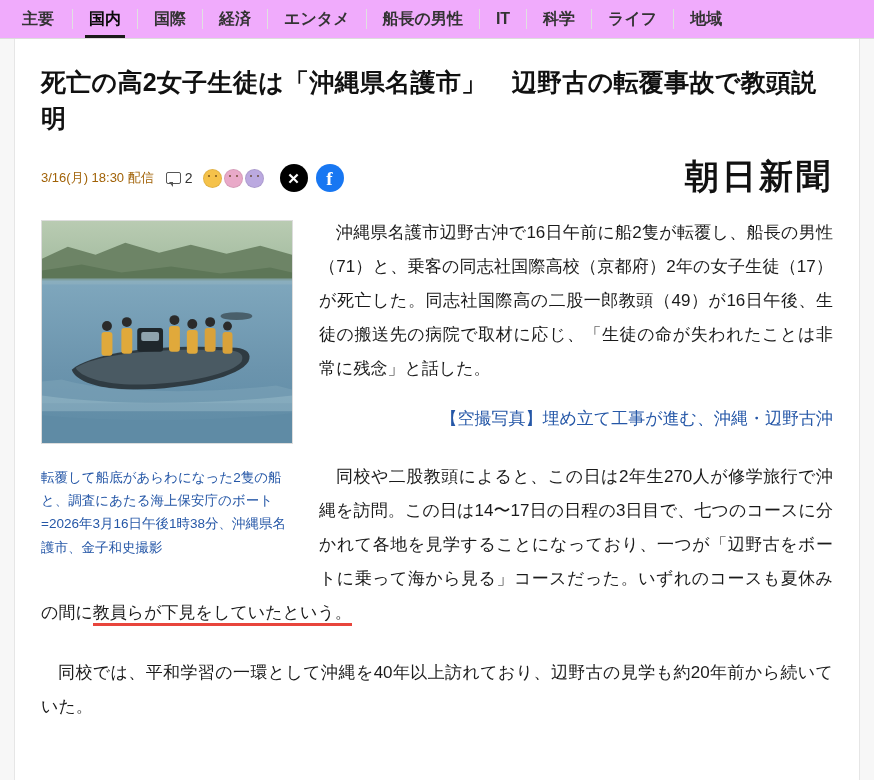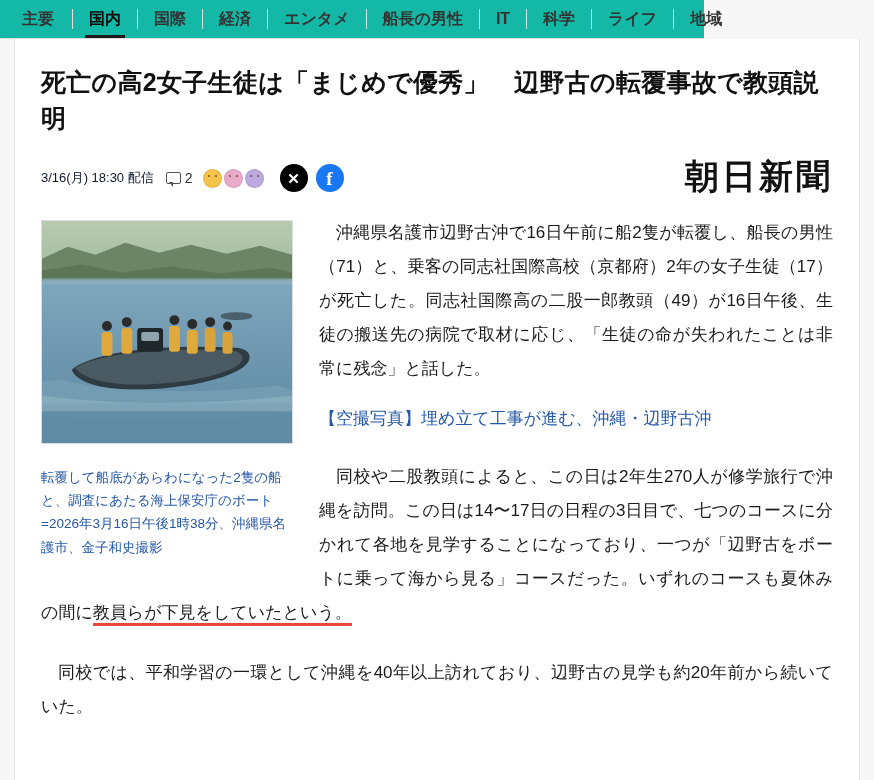--- a/index.html
+++ b/index.html
@@ -20,23 +20,23 @@
     height: 780px;
     background: #f7f7f7;
     overflow: hidden;
   }
 
   
   .navbar {
     position: absolute;
     top: 0;
     left: 0;
-    width: 704px;
+    width: 874px;
     height: 39px;
-    background: #14b8a6;
+    background: #f0abfc;
     border-bottom: 1px solid #dcdcdc;
     display: flex;
     align-items: stretch;
     box-sizing: border-box;
   }
   .nav-item {
     position: relative;
     display: flex;
     align-items: center;
     justify-content: center;
@@ -94,21 +94,21 @@
   
   .meta-row {
     display: flex;
     align-items: center;
     margin-top: 22px;
     height: 40px;
     position: relative;
   }
   .meta-date {
     font-size: 13px;
-    color: #0f172a;
+    color: #a16207;
     margin-right: 12px;
   }
   .comment-box {
     display: flex;
     align-items: center;
     color: #333333;
     font-size: 14px;
     margin-right: 10px;
     cursor: pointer;
   }
@@ -216,20 +216,21 @@
     text-align: justify;
   }
   .link-line {
     color: #2557a7;
     text-decoration: none;
     display: block;
     margin: 16px 0 6px 0;
     font-size: 17px;
     line-height: 2.0;
     cursor: pointer;
+    text-align: right;
   }
   .para2 { margin-top: 24px; }
   .underline-red {
     border-bottom: 3px solid #e8453c;
     padding-bottom: 1px;
   }
   .para3 { margin-top: 26px; }
 </style>
 </head>
 <body>
@@ -273,21 +274,21 @@
         <span>ライフ</span>
       </div>
     <div class="nav-sep"></div>
     <div class="nav-item">
         <span>地域</span>
       </div>
   </div>
 
   <div class="article">
 
-    <h1 class="headline">死亡の高2女子生徒は「まじめで優秀」　辺野古の転覆事故で教頭説明</h1>
+    <h1 class="headline">死亡の高2女子生徒は「沖縄県名護市」　辺野古の転覆事故で教頭説明</h1>
 
     <div class="meta-row">
       <span class="meta-date">3/16(月) 18:30 配信</span>
 
       <span class="comment-box">
         <span class="comment-icon"></span>
         <span>2</span>
       </span>
 
       <span class="reactions">

